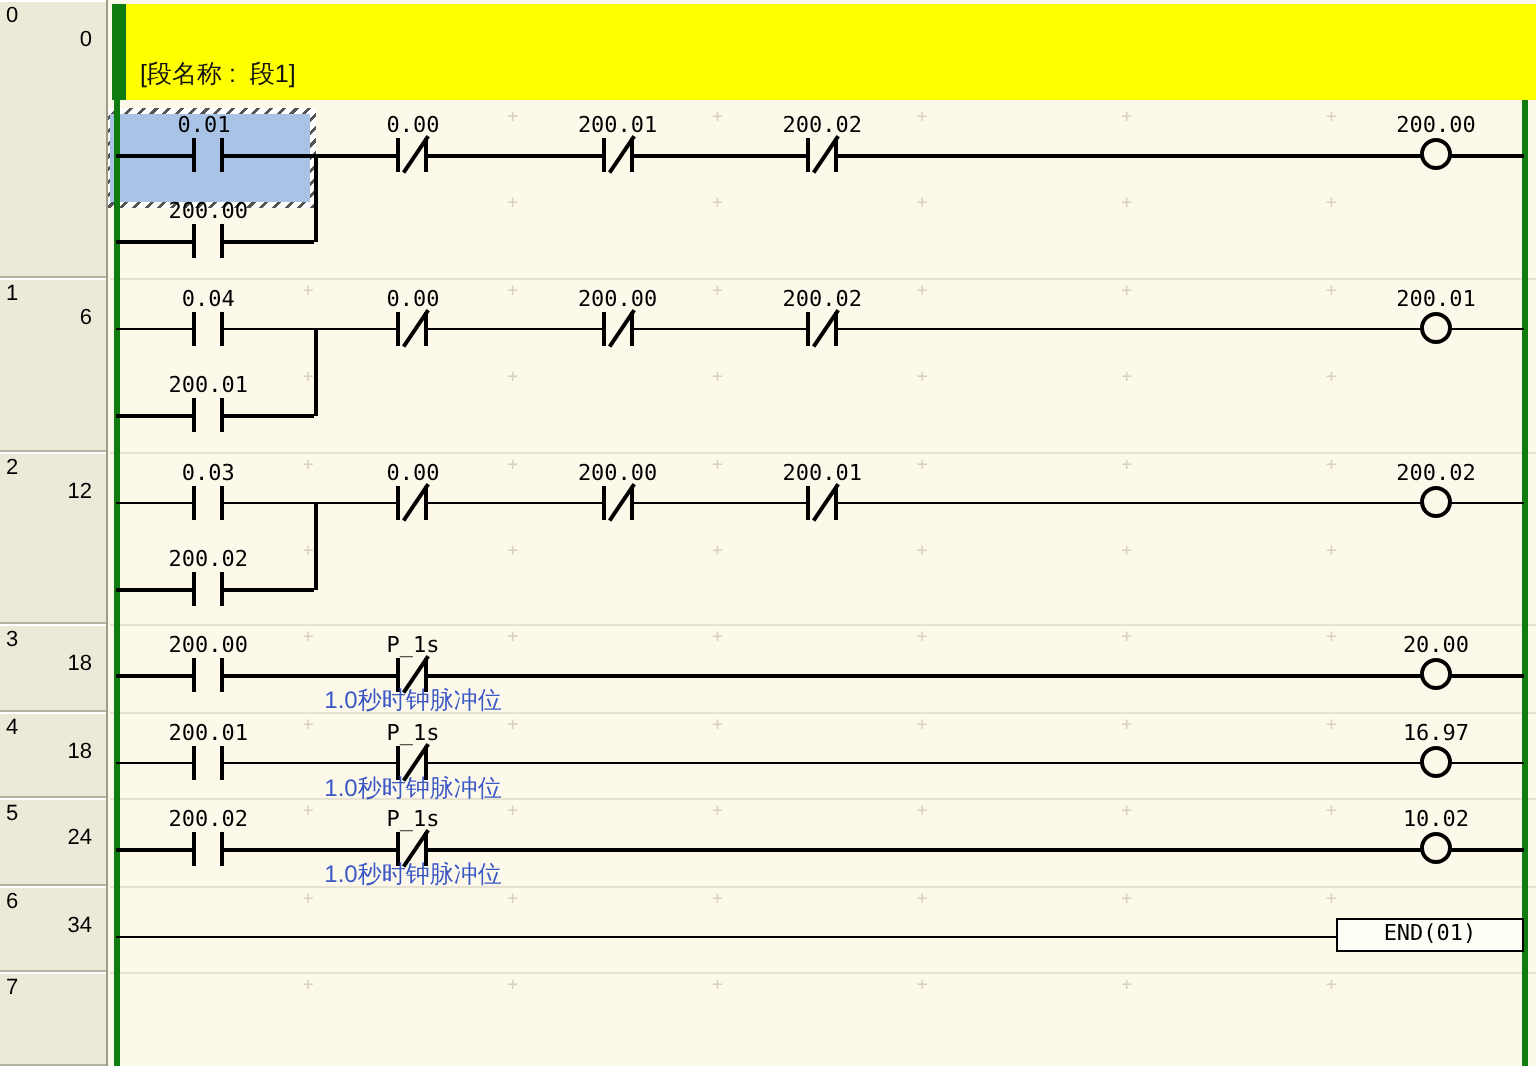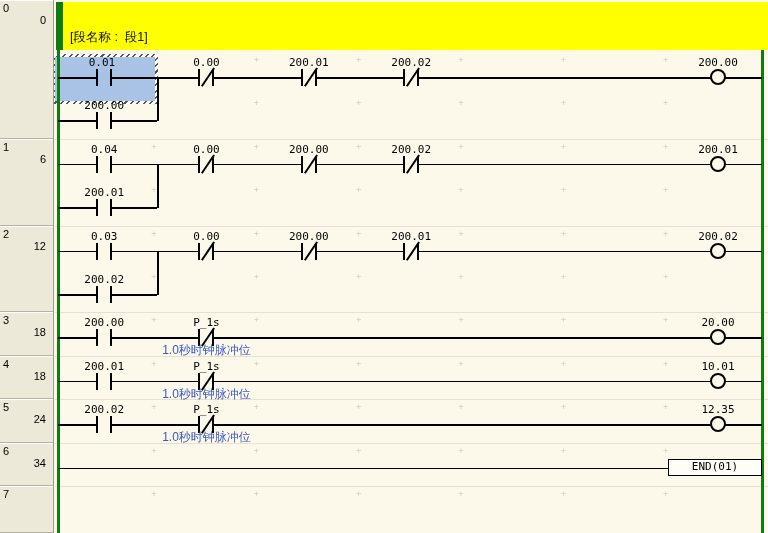--- a/index.html
+++ b/index.html
@@ -235,31 +235,31 @@
       <div class="coil" style="left: 710px; top: 329.4px;"></div>
       <div class="rsep" style="top: 355.8px;"></div>
       <div class="hwire" style="left: 58px; top: 380.8px; width: 703.5px;"></div>
       <div class="addr" style="left: 53.165px; top: 359.8px;">200.01</div>
       <div class="contact" style="left: 96.165px; top: 372.8px; background: rgb(252, 249, 235);"></div>
       <div class="addr" style="left: 155.495px; top: 359.8px;">P_1s</div>
       <div class="contact" style="left: 198.495px; top: 372.8px; background: rgb(252, 249, 235);">
         <div class="slash"></div>
       </div>
       <div class="cmt" style="left: 131.495px; top: 385.8px;">1.0秒时钟脉冲位</div>
-      <div class="addr" style="left: 667px; top: 359.8px;">10.01</div>
+      <div class="addr" style="left: 667px; top: 359.8px;">16.97</div>
       <div class="coil" style="left: 710px; top: 372.8px;"></div>
       <div class="rsep" style="top: 399.2px;"></div>
       <div class="hwire" style="left: 58px; top: 424.2px; width: 703.5px;"></div>
       <div class="addr" style="left: 53.165px; top: 403.2px;">200.02</div>
       <div class="contact" style="left: 96.165px; top: 416.2px; background: rgb(252, 249, 235);"></div>
       <div class="addr" style="left: 155.495px; top: 403.2px;">P_1s</div>
       <div class="contact" style="left: 198.495px; top: 416.2px; background: rgb(252, 249, 235);">
         <div class="slash"></div>
       </div>
       <div class="cmt" style="left: 131.495px; top: 429.2px;">1.0秒时钟脉冲位</div>
-      <div class="addr" style="left: 667px; top: 403.2px;">12.35</div>
+      <div class="addr" style="left: 667px; top: 403.2px;">10.02</div>
       <div class="coil" style="left: 710px; top: 416.2px;"></div>
       <div class="rsep" style="top: 442.6px;"></div>
       <div class="hwire" style="left: 58px; top: 467.6px; width: 703.5px;"></div>
       <div class="endbox" style="left: 668px; top: 459.1px;">END(01)</div>
       <div class="rsep" style="top: 486px;"></div>
     </div>
 </div>
 
 </body></html>

